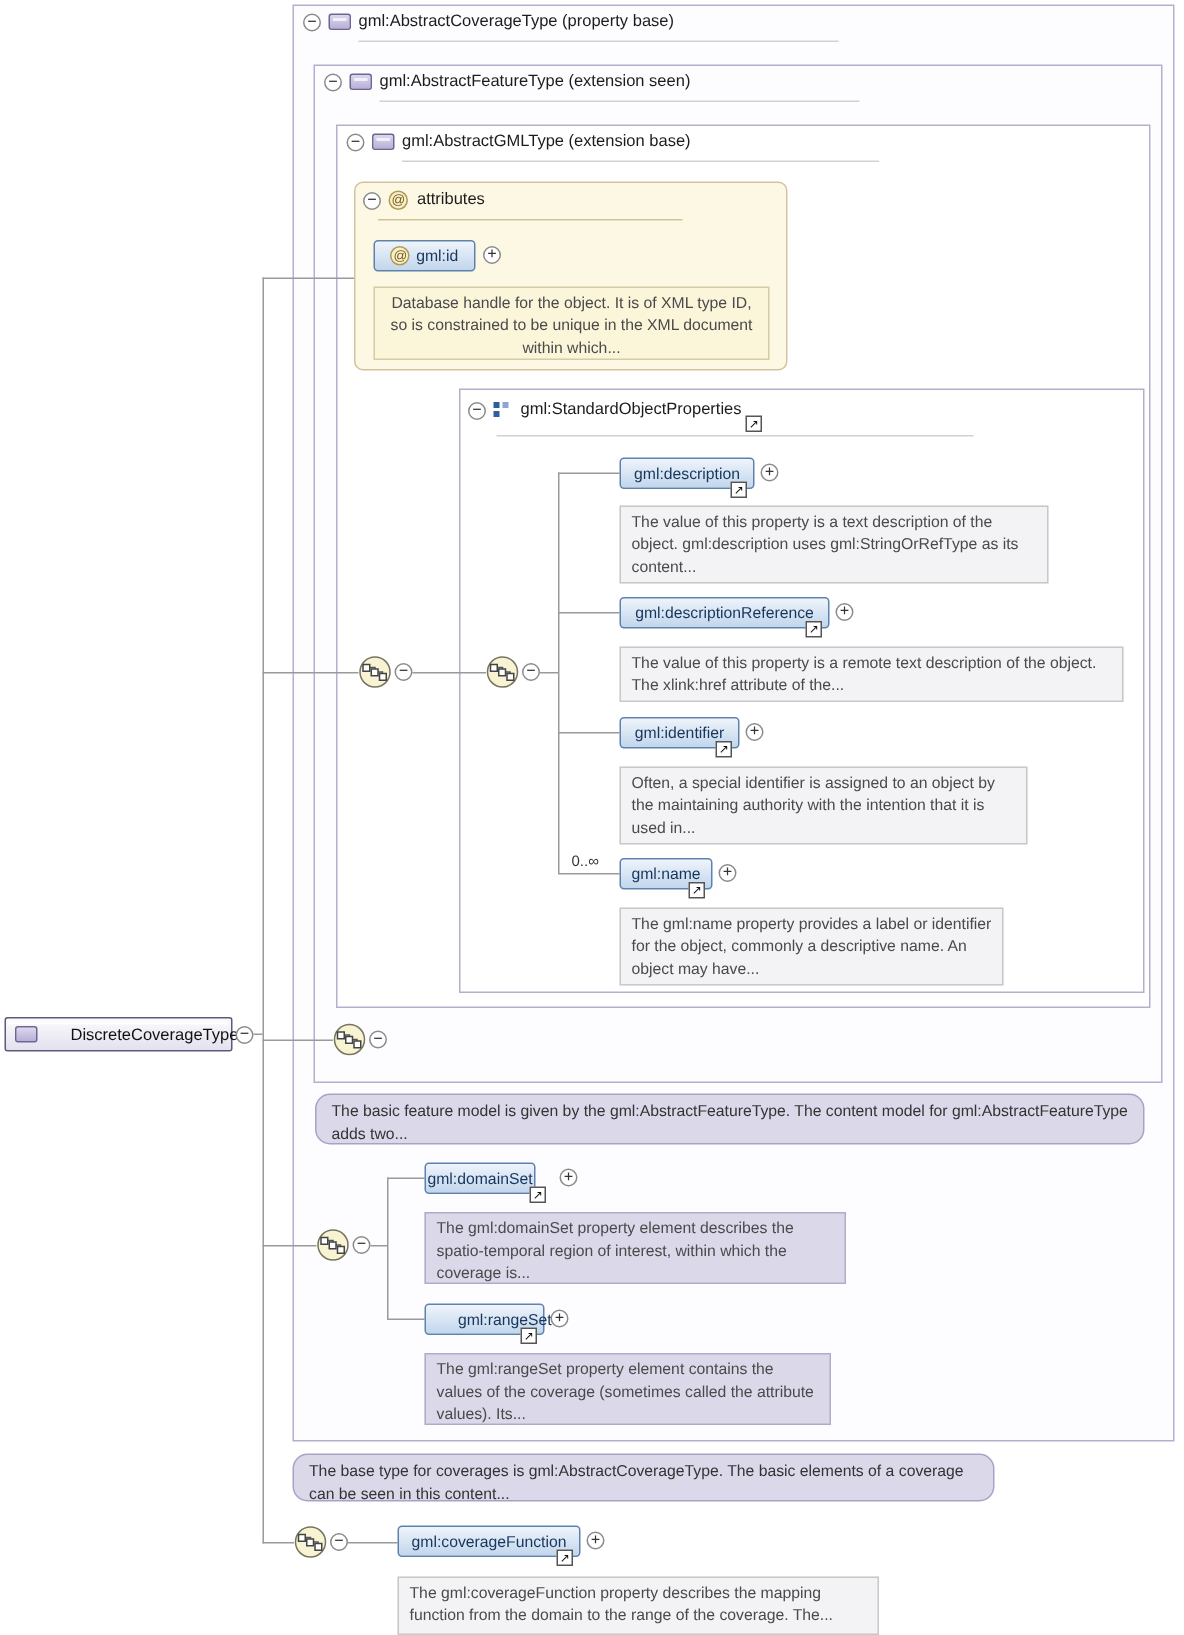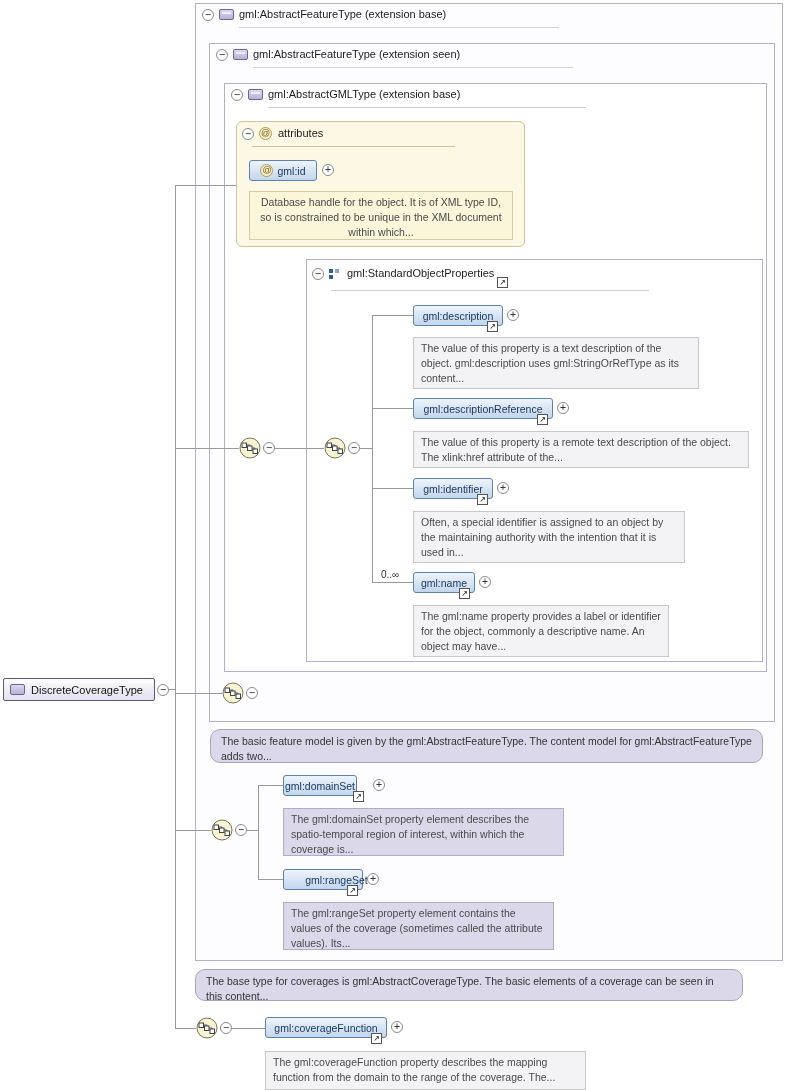--- a/index.html
+++ b/index.html
@@ -31,21 +31,21 @@
     color:#111;font-size:8px;line-height:1;display:flex;align-items:center;justify-content:center;
     box-sizing:border-box;z-index:7;}
   .seq{position:absolute;width:22px;height:22px;z-index:6;}
 
   
   .el{position:absolute;height:21px;box-sizing:border-box;border:1px solid #5d82ad;border-radius:3px;
     background:linear-gradient(180deg,#eef4fb,#c2d6ec);color:#16365c;font-size:10.5px;
     display:flex;align-items:center;justify-content:center;gap:4px;padding:0 5px;white-space:nowrap;z-index:5;}
   .root-el{position:absolute;height:23px;box-sizing:border-box;border:1px solid #5a5a7a;border-radius:2px;
     background:linear-gradient(180deg,#fbfbfd,#e3e1ee);color:#111;font-size:11px;
-    display:flex;align-items:center;gap:6px;padding:0 6px;white-space:nowrap;z-index:5;}
+    display:flex;align-items:center;gap:22px;padding:0 6px;white-space:nowrap;z-index:5;}
 
   .doc{position:absolute;box-sizing:border-box;border:1px solid #c8c8c8;background:#f3f2f4;
     color:#4a4a4a;font-size:10.5px;line-height:1.42;padding:3px 7px;overflow:hidden;z-index:4;}
   .doc.cream{background:#fbf5da;border-color:#d5cba4;}
   .doc.lav{background:#dbd8ea;border-color:#b2aacb;}
   .note{position:absolute;box-sizing:border-box;border:1px solid #aaa2c4;background:#dbd8ea;
     border-radius:10px;color:#333;font-size:10.5px;line-height:1.4;padding:4px 10px;z-index:4;}
 
   .card{position:absolute;font-size:10px;color:#333;white-space:nowrap;z-index:6;}
 
@@ -60,21 +60,21 @@
 <div class="canvas">
 
   <div class="frame" style="left:195px;top:3px;width:588px;height:958px;"></div>
   <div class="frame" style="left:209px;top:43px;width:566px;height:679px;"></div>
   <div class="frame white" style="left:224px;top:83px;width:543px;height:589px;"></div>
   <div class="frame cream" style="left:236px;top:121px;width:289px;height:126px;"></div>
   <div class="frame white" style="left:306px;top:259px;width:457px;height:403px;"></div>
 
   <div class="toggle" style="left:202px;top:9px;">−</div>
   <span class="type-icon" style="left:219px;top:9px;"></span>
-  <div class="hdr-label" style="left:239px;top:8px;">gml:AbstractFeatureType (extension base)</div>
+  <div class="hdr-label" style="left:239px;top:8px;">gml:AbstractCoverageType (property base)</div>
   <div class="rule" style="left:239px;top:27px;width:320px;"></div>
 
   <div class="toggle" style="left:216px;top:49px;">−</div>
   <span class="type-icon" style="left:233px;top:49px;"></span>
   <div class="hdr-label" style="left:253px;top:48px;">gml:AbstractFeatureType (extension seen)</div>
   <div class="rule" style="left:253px;top:67px;width:320px;"></div>
 
   <div class="toggle" style="left:231px;top:89px;">−</div>
   <span class="type-icon" style="left:248px;top:89px;"></span>
   <div class="hdr-label" style="left:268px;top:88px;">gml:AbstractGMLType (extension base)</div>
@@ -208,21 +208,21 @@
 
   <div class="card" style="left:381px;top:569px;">0..∞</div>
   <div class="el" style="left:413px;top:572px;width:62px;">
     <span>gml:name</span>
   </div>
   <div class="toggle" style="left:479px;top:576px;">+</div>
   <div class="linkicon" style="left:459px;top:588px;">↗</div>
   <div class="doc" style="left:413px;top:605px;width:256px;height:52px;">The gml:name property provides a label or identifier for the object, commonly a descriptive name. An object may have...</div>
 
   <div class="note" style="left:210px;top:729px;width:553px;height:34px;">The basic feature model is given by the gml:AbstractFeatureType. The content model for gml:AbstractFeatureType adds two...</div>
-  <div class="note" style="left:195px;top:969px;width:548px;height:32px;">The base type for coverages is gml:AbstractCoverageType. The basic elements of a coverage can be seen in this content...</div>
+  <div class="note" style="left:195px;top:969px;width:468px;height:32px;">The base type for coverages is gml:AbstractCoverageType. The basic elements of a coverage can be seen in this content...</div>
 
   <div class="el" style="left:283px;top:775px;width:74px;">
     <span>gml:domainSet</span>
   </div>
   <div class="toggle" style="left:373px;top:779px;">+</div>
   <div class="linkicon" style="left:353px;top:791px;">↗</div>
   <div class="doc lav" style="left:283px;top:808px;width:281px;height:48px;">The gml:domainSet property element describes the spatio-temporal region of interest, within which the coverage is...</div>
 
   <div class="el" style="left:283px;top:869px;width:80px;padding-left:32px;">
     <span>gml:rangeSet</span>

